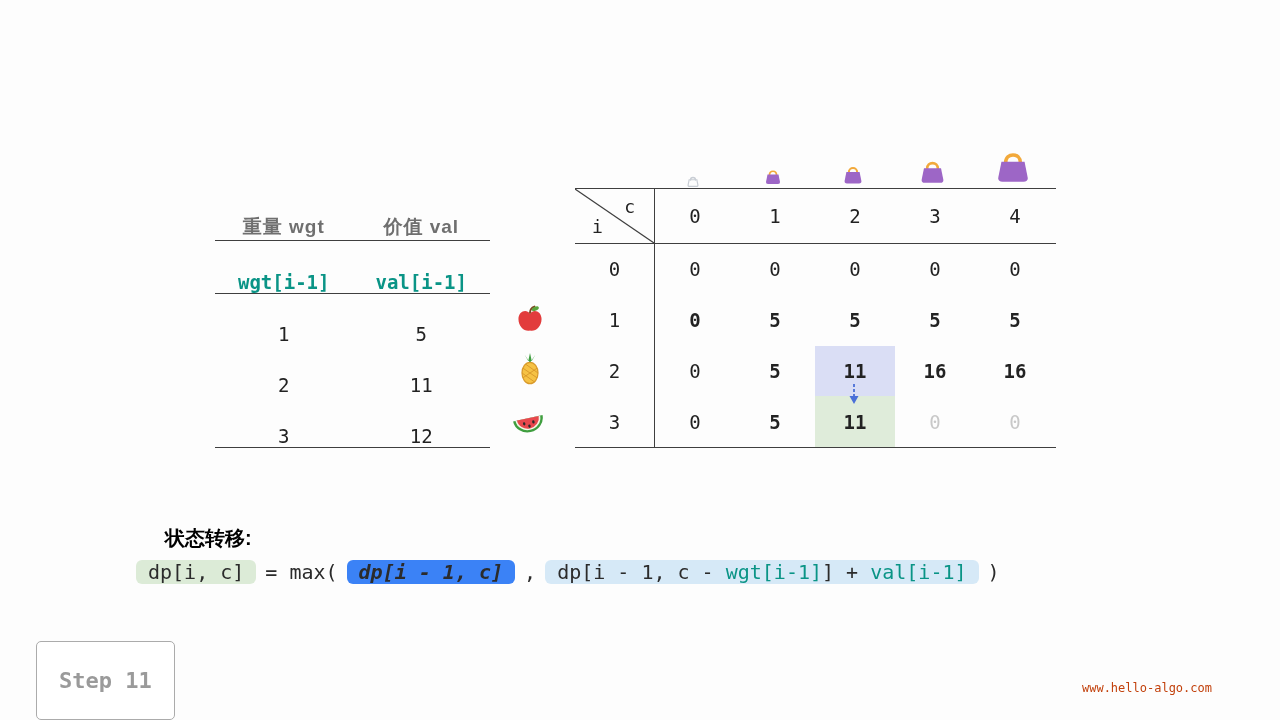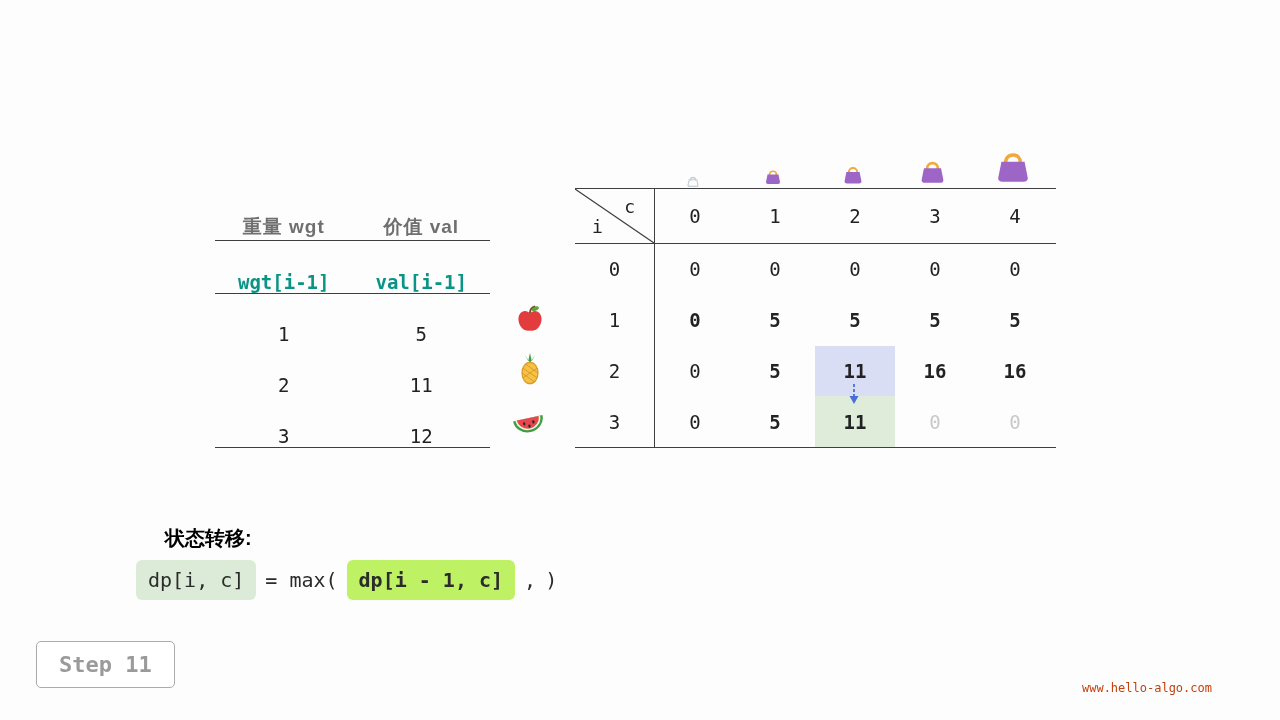--- a/index.html
+++ b/index.html
@@ -49,29 +49,29 @@
   .dp-cell{width:80px;flex:none;display:flex;align-items:center;justify-content:center;font-size:19px;}
   .bold{font-weight:bold;}
   .hl-lav{background:#dadef5;font-weight:bold;}
   .hl-grn{background:#dfecda;font-weight:bold;}
   .dim{color:#c8c8c8;}
   .dp-arrow{position:absolute;left:846px;top:382px;}
 
   
   .transition-label{position:absolute;left:165px;top:509px;font-size:20px;font-weight:bold;color:#000000;margin-top:16px;}
   .formula{position:absolute;left:136px;top:560px;display:flex;align-items:center;gap:9px;font-size:20px;color:#2b2b2b;white-space:pre;}
-  .fbox{padding:8px 12px;border-radius:6px;}
+  .fbox{padding:0 12px;border-radius:6px;}
   .box-green{background:#dcebd7;}
-  .box-lav{background:#bef264;font-weight:bold;}
+  .box-lav{background:#3b82f6;font-weight:bold;font-style:italic;}
   .box-blue{background:#d6e9f7;}
   .teal-text{color:#0a9486;}
 
   
   .step-box{
-    position:absolute;left:36px;top:641px;padding:10px 22px;background:#fff;
+    position:absolute;left:36px;top:641px;padding:26px 22px;background:#fff;
     border:1.5px solid #ababab;border-radius:5px;font-size:22px;font-weight:bold;color:#9a9a9a;
   }
   .watermark{position:absolute;right:68px;bottom:25px;font-size:12px;color:#c2410c;}
 </style>
 </head>
 <body>
 
 <div id="stage">
 
   <div class="item-table">
@@ -212,20 +212,21 @@
       <polygon points="3.5,14 12.5,14 8,22" fill="#4a6fd8"></polygon>
     </svg>
   </span>
 
   <div class="transition-label zh">状态转移:</div>
   <div class="formula">
     <span class="fbox box-green">dp[i, c]</span>
     <span>= max(</span>
     <span class="fbox box-lav">dp[i - 1, c]</span>
     <span>,</span>
+    <span class="fbox box-blue"><span>dp[i - 1, c - </span><span class="teal-text">wgt[i-1]</span><span>] + </span><span class="teal-text">val[i-1]</span></span>
     <span>)</span>
   </div>
 
   <div class="step-box">Step 11</div>
 
   <div class="watermark">www.hello-algo.com</div>
 
 </div>
 
 </body></html>

